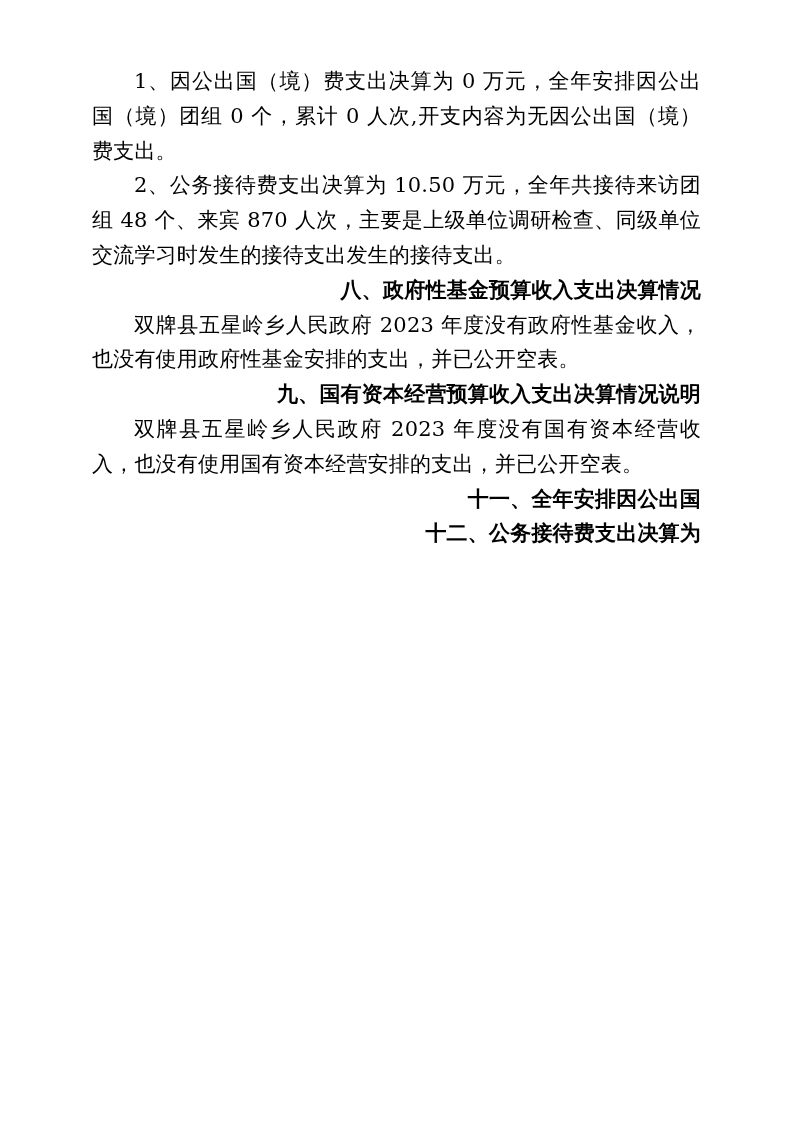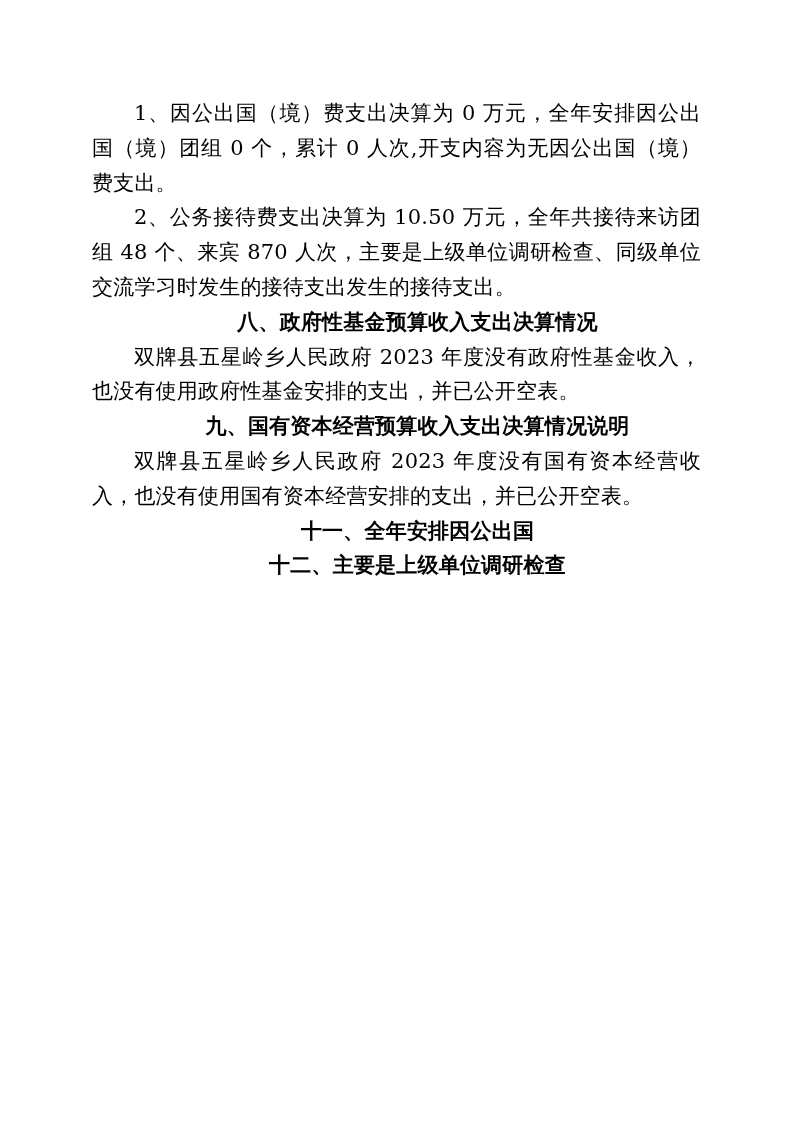--- a/index.html
+++ b/index.html
@@ -8,21 +8,21 @@
     background: #ffffff;
   }
   .page {
     position: relative;
     width: 793px;
     height: 1122px;
     margin: 0 auto;
     background: #ffffff;
     overflow: hidden;
     box-sizing: border-box;
-    padding: 96px 92px 0 92px;
+    padding: 64px 92px 0 92px;
   }
   .doc-body {
     width: 609px;
     color: #000000;
   }
   .para {
     margin: 0;
     font-family: "DejaVu Serif", "Liberation Serif", serif;
     font-size: 21px;
     line-height: 34.8px;
@@ -30,32 +30,32 @@
     text-indent: 2em;
     letter-spacing: 0.2px;
     word-break: break-all;
   }
   .heading {
     margin: 0;
     font-family: "Liberation Sans", "DejaVu Sans", sans-serif;
     font-weight: bold;
     font-size: 21px;
     line-height: 34.8px;
-    text-align: center;
+    text-align: right;
     text-indent: 2em;
     letter-spacing: 0.2px;
   }
 </style>
 </head>
 <body>
 
 <div class="page">
   <div class="doc-body">
     <p class="para">1、因公出国（境）费支出决算为 0 万元，全年安排因公出国（境）团组 0 个，累计 0 人次,开支内容为无因公出国（境）费支出。</p>
     <p class="para">2、公务接待费支出决算为 10.50 万元，全年共接待来访团组 48 个、来宾 870 人次，主要是上级单位调研检查、同级单位交流学习时发生的接待支出发生的接待支出。</p>
     <p class="heading">八、政府性基金预算收入支出决算情况</p>
     <p class="para">双牌县五星岭乡人民政府 2023 年度没有政府性基金收入，也没有使用政府性基金安排的支出，并已公开空表。</p>
     <p class="heading">九、国有资本经营预算收入支出决算情况说明</p>
     <p class="para">双牌县五星岭乡人民政府 2023 年度没有国有资本经营收入，也没有使用国有资本经营安排的支出，并已公开空表。</p>
     <p class="heading">十一、全年安排因公出国</p>
-    <p class="heading">十二、主要是上级单位调研检查</p>
+    <p class="heading">十二、公务接待费支出决算为</p>
   </div>
 </div>
 
 </body></html>

